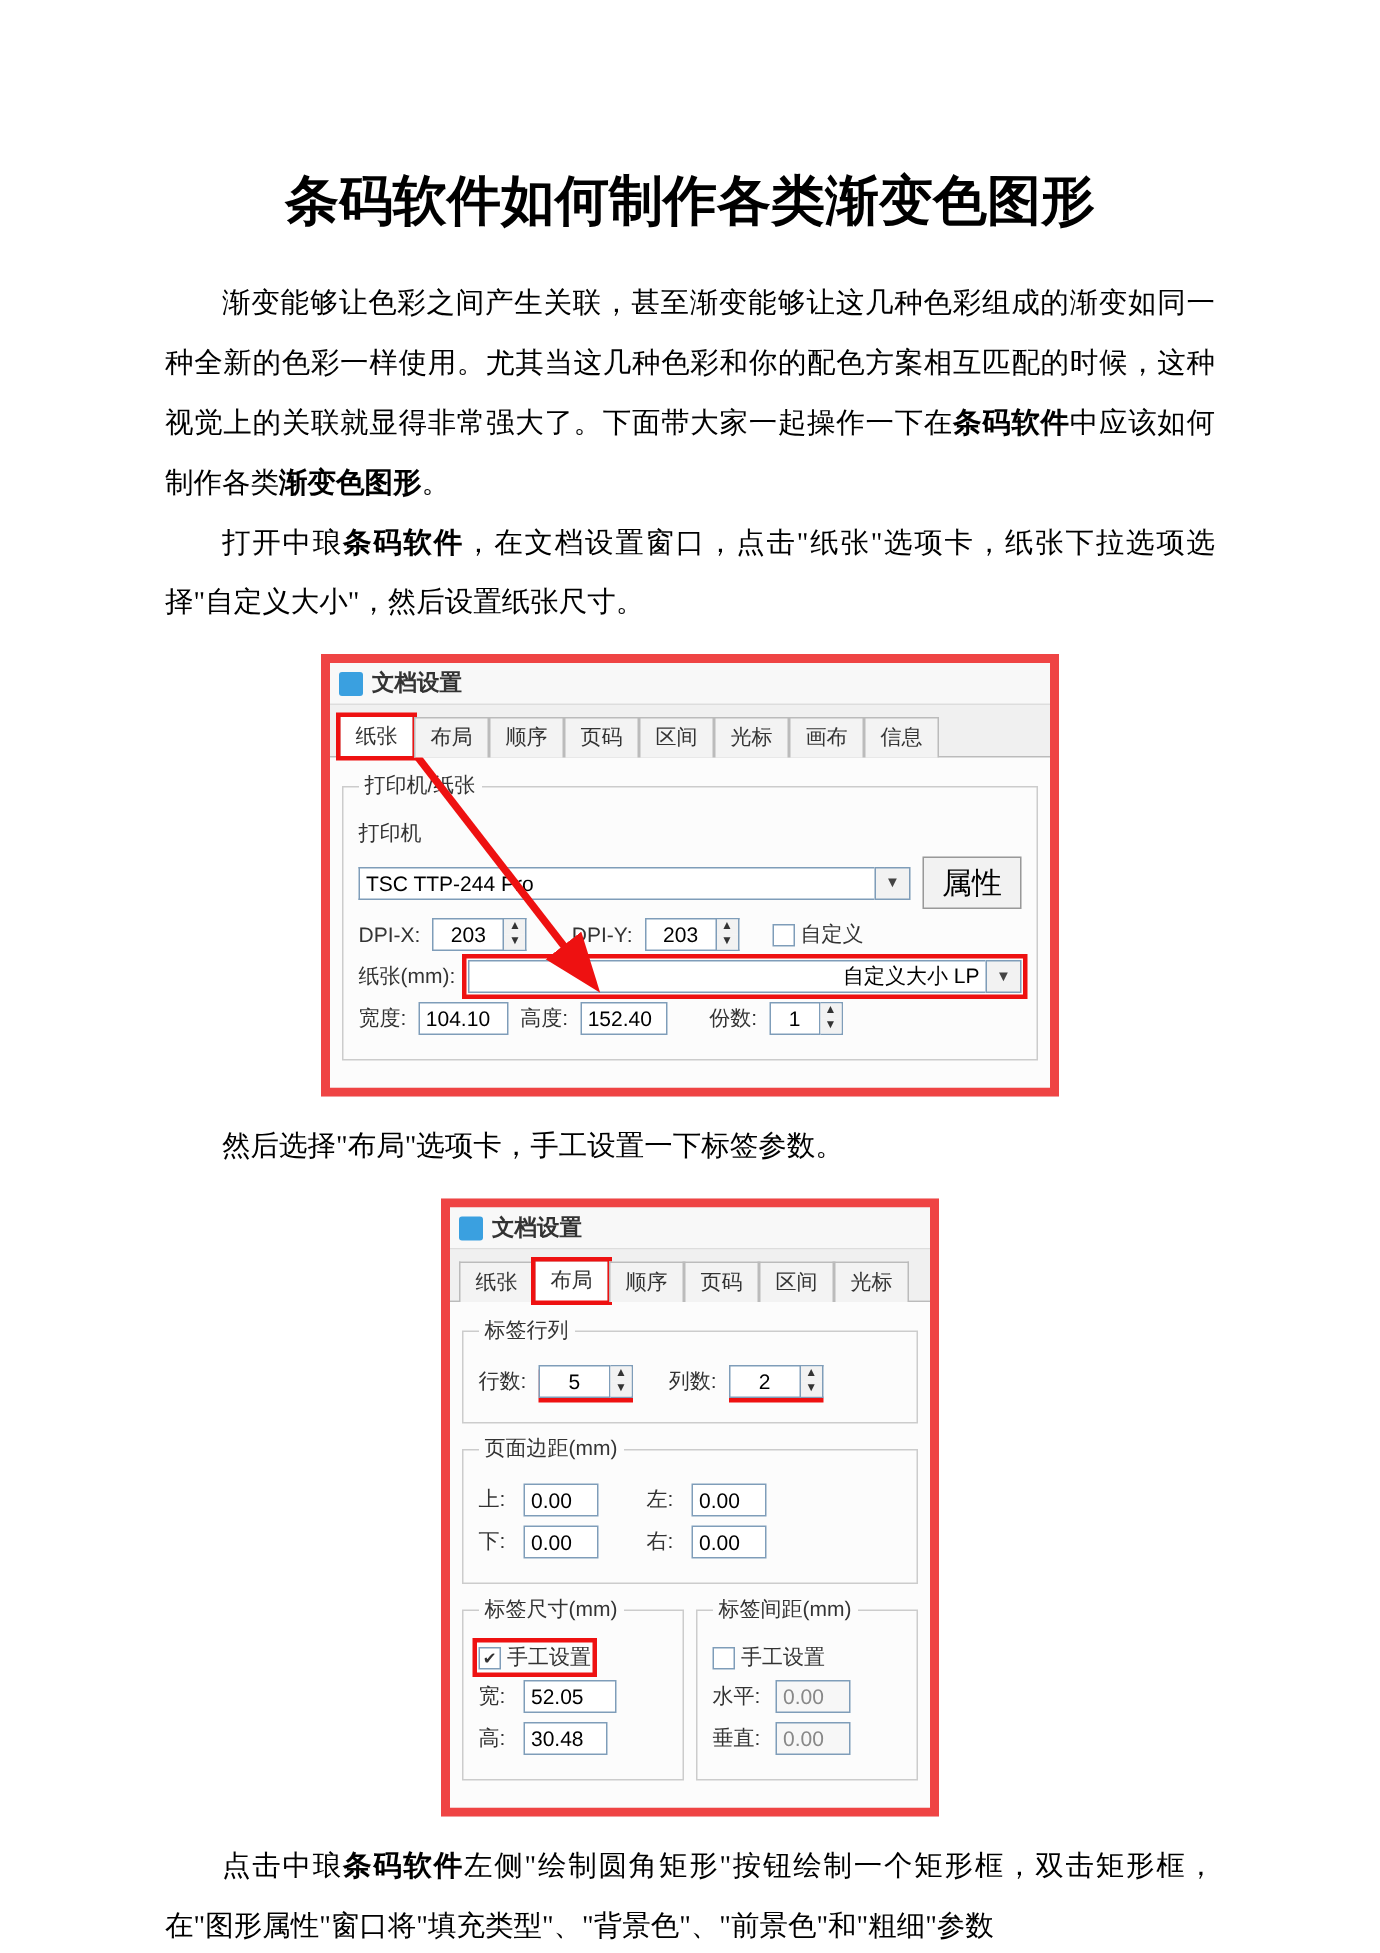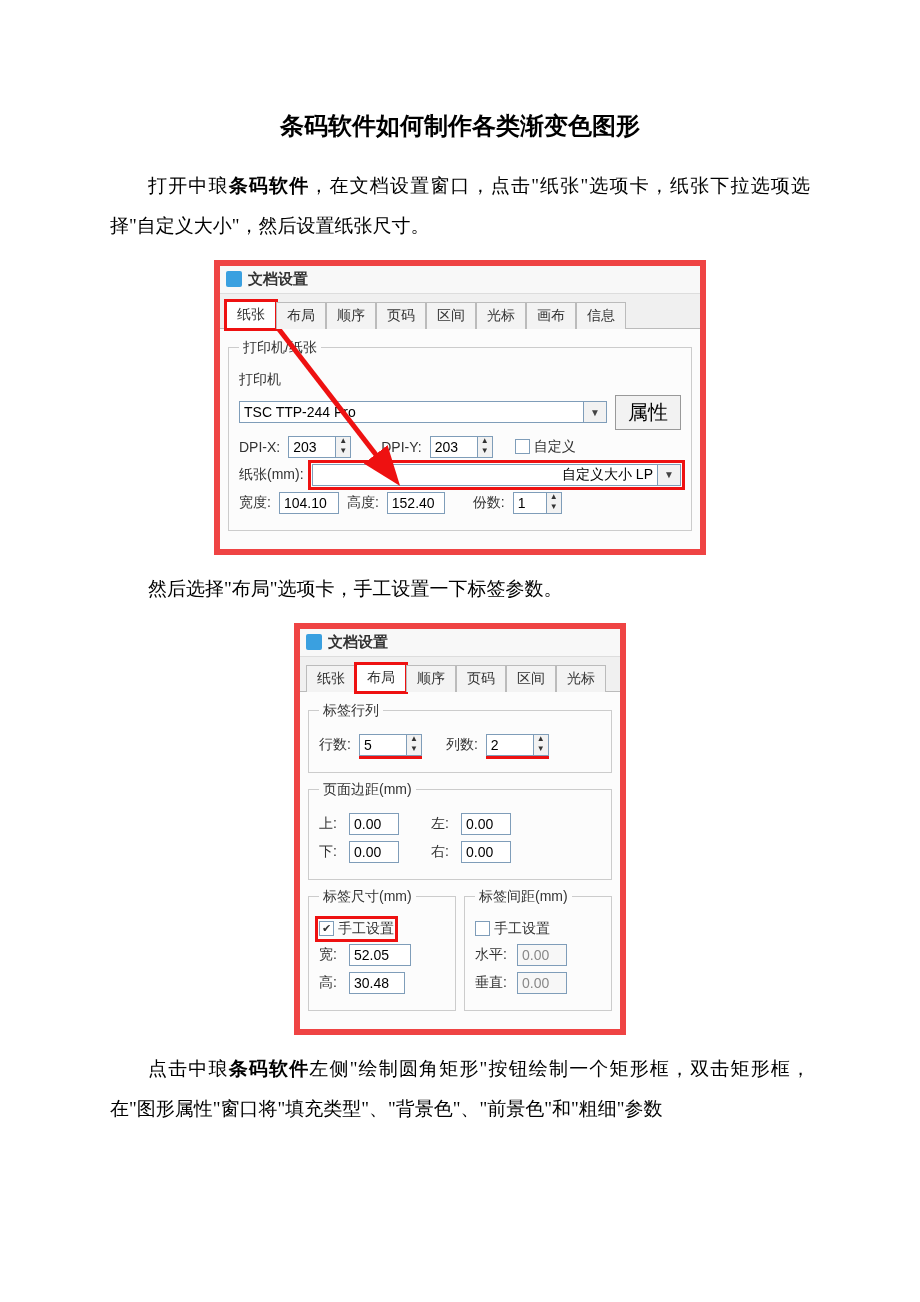--- a/index.html
+++ b/index.html
@@ -7,21 +7,21 @@
     background: #fff;
     font-family: "SimSun", "宋体", serif;
     color: #000;
     width: 920px;
   }
   .page {
     padding: 110px 110px 40px 110px;
   }
   h1 {
     font-family: "SimHei", "黑体", sans-serif;
-    font-size: 24px;
+    font-size: 36px;
     font-weight: bold;
     text-align: center;
     margin: 0 0 24px 0;
   }
   p {
     font-size: 19px;
     line-height: 2.1;
     margin: 0;
     text-align: justify;
     text-indent: 2em;
@@ -98,21 +98,21 @@
   .sel .inp { border-right: none; }
   .dropbtn {
     width: 22px;
     border: 1px solid #7f9db9;
     background: #f2f2f2;
     display:flex; align-items:center; justify-content:center;
     font-size: 10px;
     color:#444;
   }
   .spin { display:flex; align-items:stretch; }
-  .spin .inp { text-align:left; width:48px; }
+  .spin .inp { text-align:center; width:48px; }
   .spin .spinbtns { display:flex; flex-direction:column; border:1px solid #7f9db9; border-left:none; }
   .spin .spinbtns div { width:14px; height:10px; font-size:8px; line-height:8px; text-align:center; background:#f2f2f2; }
   .btn {
     border: 1px solid #999;
     background: #f2f2f2;
     padding: 3px 12px;
     font-size: 20px;
   }
   .check { display:flex; align-items:center; gap:4px; }
   .check .box { width:13px; height:13px; border:1px solid #7f9db9; background:#fff; display:flex; align-items:center; justify-content:center; font-size:11px; }
@@ -126,20 +126,23 @@
   .twocol > fieldset { flex:1; }
   .dlg1 { width: 480px; position:relative; }
   .dlg2 { width: 320px; }
 </style>
 </head>
 <body>
 
 <div class="page">
   <h1>条码软件如何制作各类渐变色图形</h1>
 
+  <p>
+    <span>渐变能够让色彩之间产生关联，甚至渐变能够让这几种色彩组成的渐变如同一种全新的色彩一样使用。尤其当这几种色彩和你的配色方案相互匹配的时候，这种视觉上的关联就显得非常强大了。下面带大家一起操作一下在</span><span class="bold">条码软件</span><span>中应该如何制作各类</span><span class="bold">渐变色图形</span><span>。</span>
+  </p>
 
   <p>
     <span>打开中琅</span><span class="bold">条码软件</span><span>，在文档设置窗口，点击"纸张"选项卡，纸张下拉选项选择"自定义大小"，然后设置纸张尺寸。</span>
   </p>
 
   <div class="dialog dlg1">
     <svg class="arrow" style="left:34px; top:34px; width:170px; height:190px;" viewBox="0 0 170 190">
       <defs>
           <marker id="ah1" markerWidth="10" markerHeight="10" refX="6" refY="3" orient="auto">
             <path d="M0,0 L0,6 L8,3 z" fill="#e11"></path>

